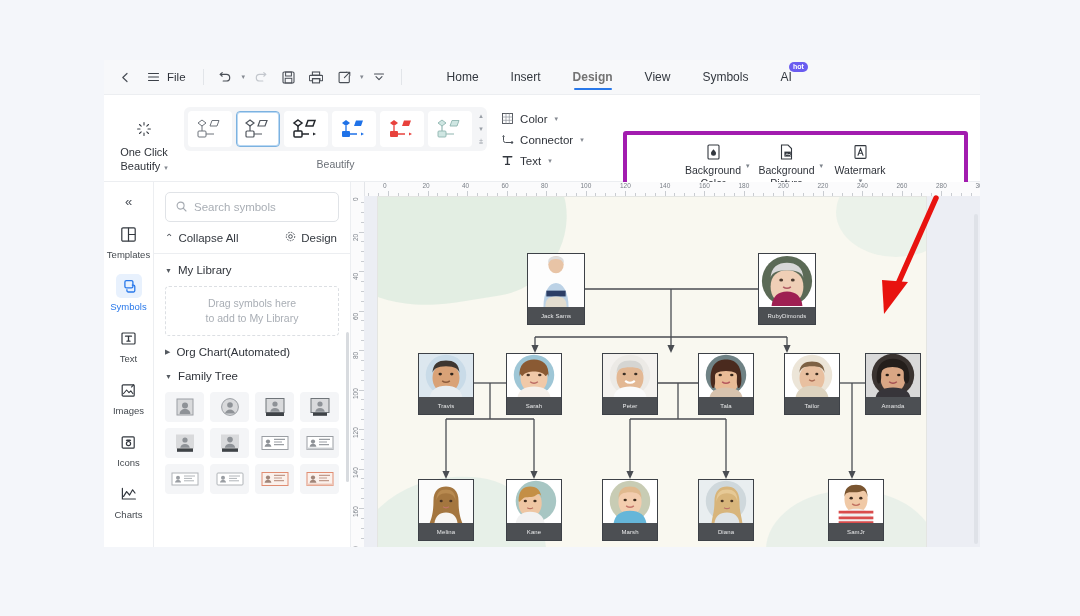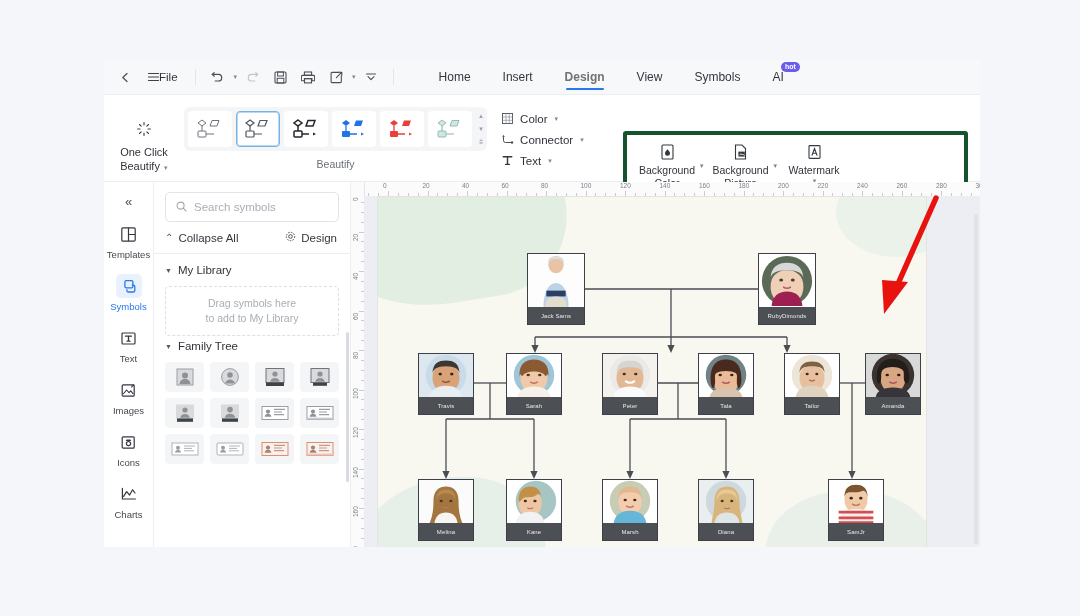--- a/index.html
+++ b/index.html
@@ -21,21 +21,21 @@
   .topbar{
     position:relative;height:34px;background:#f7f8fa;
     border-bottom:1px solid #eceef1;
     display:flex;align-items:center;
   }
   .tb-left{display:flex;align-items:center;gap:2px;padding-left:8px;}
   .tb-btn{
     width:26px;height:24px;display:flex;align-items:center;justify-content:center;
     color:#4a4f57;border-radius:3px;font-size:13px;
   }
-  .tb-btn.file{width:auto;padding:0 8px;gap:0;font-size:11.5px;color:#2f333a;}
+  .tb-btn.file{width:auto;padding:0 8px;gap:8px;font-size:11.5px;color:#2f333a;}
   .tb-sep{width:1px;height:16px;background:#e2e5e9;margin:0 7px;}
   .caret{font-size:7px;color:#858a92;margin-left:1px;}
   .disabled{color:#c3c7cd;}
 
   .tb-menu{display:flex;align-items:center;gap:0px;margin-left:22px;}
   .m-item{
     position:relative;padding:0 16px;height:34px;line-height:34px;
     font-size:12px;color:#33383f;white-space:nowrap;
   }
   .m-item.active{color:#737373;font-weight:bold;}
@@ -54,21 +54,21 @@
     position:relative;height:86px;background:#ffffff;
     border-bottom:1px solid #eceef1;display:flex;align-items:flex-start;
   }
   .rg{position:relative;height:86px;}
 
   .ocb{
     width:80px;display:flex;flex-direction:column;align-items:center;
     justify-content:center;padding-top:10px;
   }
   .ocb .sparkle{font-size:15px;color:#3b4048;line-height:1;}
-  .ocb .lbl{font-size:11px;color:#2f333a;text-align:left;line-height:14px;margin-top:6px;}
+  .ocb .lbl{font-size:11px;color:#2f333a;text-align:right;line-height:14px;margin-top:6px;}
 
   .beautify{padding-top:12px;}
   .bstrip{
     display:flex;align-items:center;background:#f4f5f7;border-radius:6px;
     padding:4px;gap:4px;
   }
   .bcell{
     width:42px;height:34px;background:#fff;border-radius:4px;
     display:flex;align-items:center;justify-content:center;
     border:1px solid transparent;
@@ -80,22 +80,23 @@
     text-align:center;font-size:10.5px;color:#6b7077;margin-top:7px;
   }
 
   .smallmenu{padding-top:13px;padding-left:14px;}
   .sm-row{display:flex;align-items:center;gap:6px;height:21px;font-size:11.5px;color:#2f333a;}
   .sm-ico{width:13px;display:flex;justify-content:center;color:#3b4048;font-size:11px;}
 
   
   .redbox{
     position:absolute;left:519px;top:36px;width:345px;height:82px;
-    border:4px solid #14532d;border-radius:3px;box-sizing:border-box;
+    border:4px solid #a21caf;border-radius:3px;box-sizing:border-box;
     background:#ffffff;
+    padding-left:46px;
   }
   .bgrow{display:flex;align-items:flex-start;padding:5px 4px 0 4px;}
   .bgitem{display:flex;align-items:flex-start;}
   .bgbtn{
     width:72px;display:flex;flex-direction:column;align-items:center;padding-top:3px;
   }
   .bgbtn .ico{
     width:17px;height:17px;display:flex;align-items:center;justify-content:center;
     color:#33383f;
   }
@@ -591,20 +592,24 @@
 
         <div class="sect">
           <span class="tri">▼</span>
           <span>My Library</span>
         </div>
         <div class="dropzone">
           <span>Drag symbols here</span>
           <span>to add to My Library</span>
         </div>
 
+        <div class="sect">
+          <span class="tri">▶</span>
+          <span>Org Chart(Automated)</span>
+        </div>
 
         <div class="sect" style="padding-top:4px;padding-bottom:6px;text-align:right;">
           <span class="tri">▼</span>
           <span>Family Tree</span>
         </div>
 
         <div class="symgrid">
           <div class="symcell">
             <svg width="22" height="22" viewBox="0 0 22 22">
                 <rect x="3" y="3" width="16" height="16" fill="#d9dadc" stroke="#9a9ea3" stroke-width="1"></rect>

